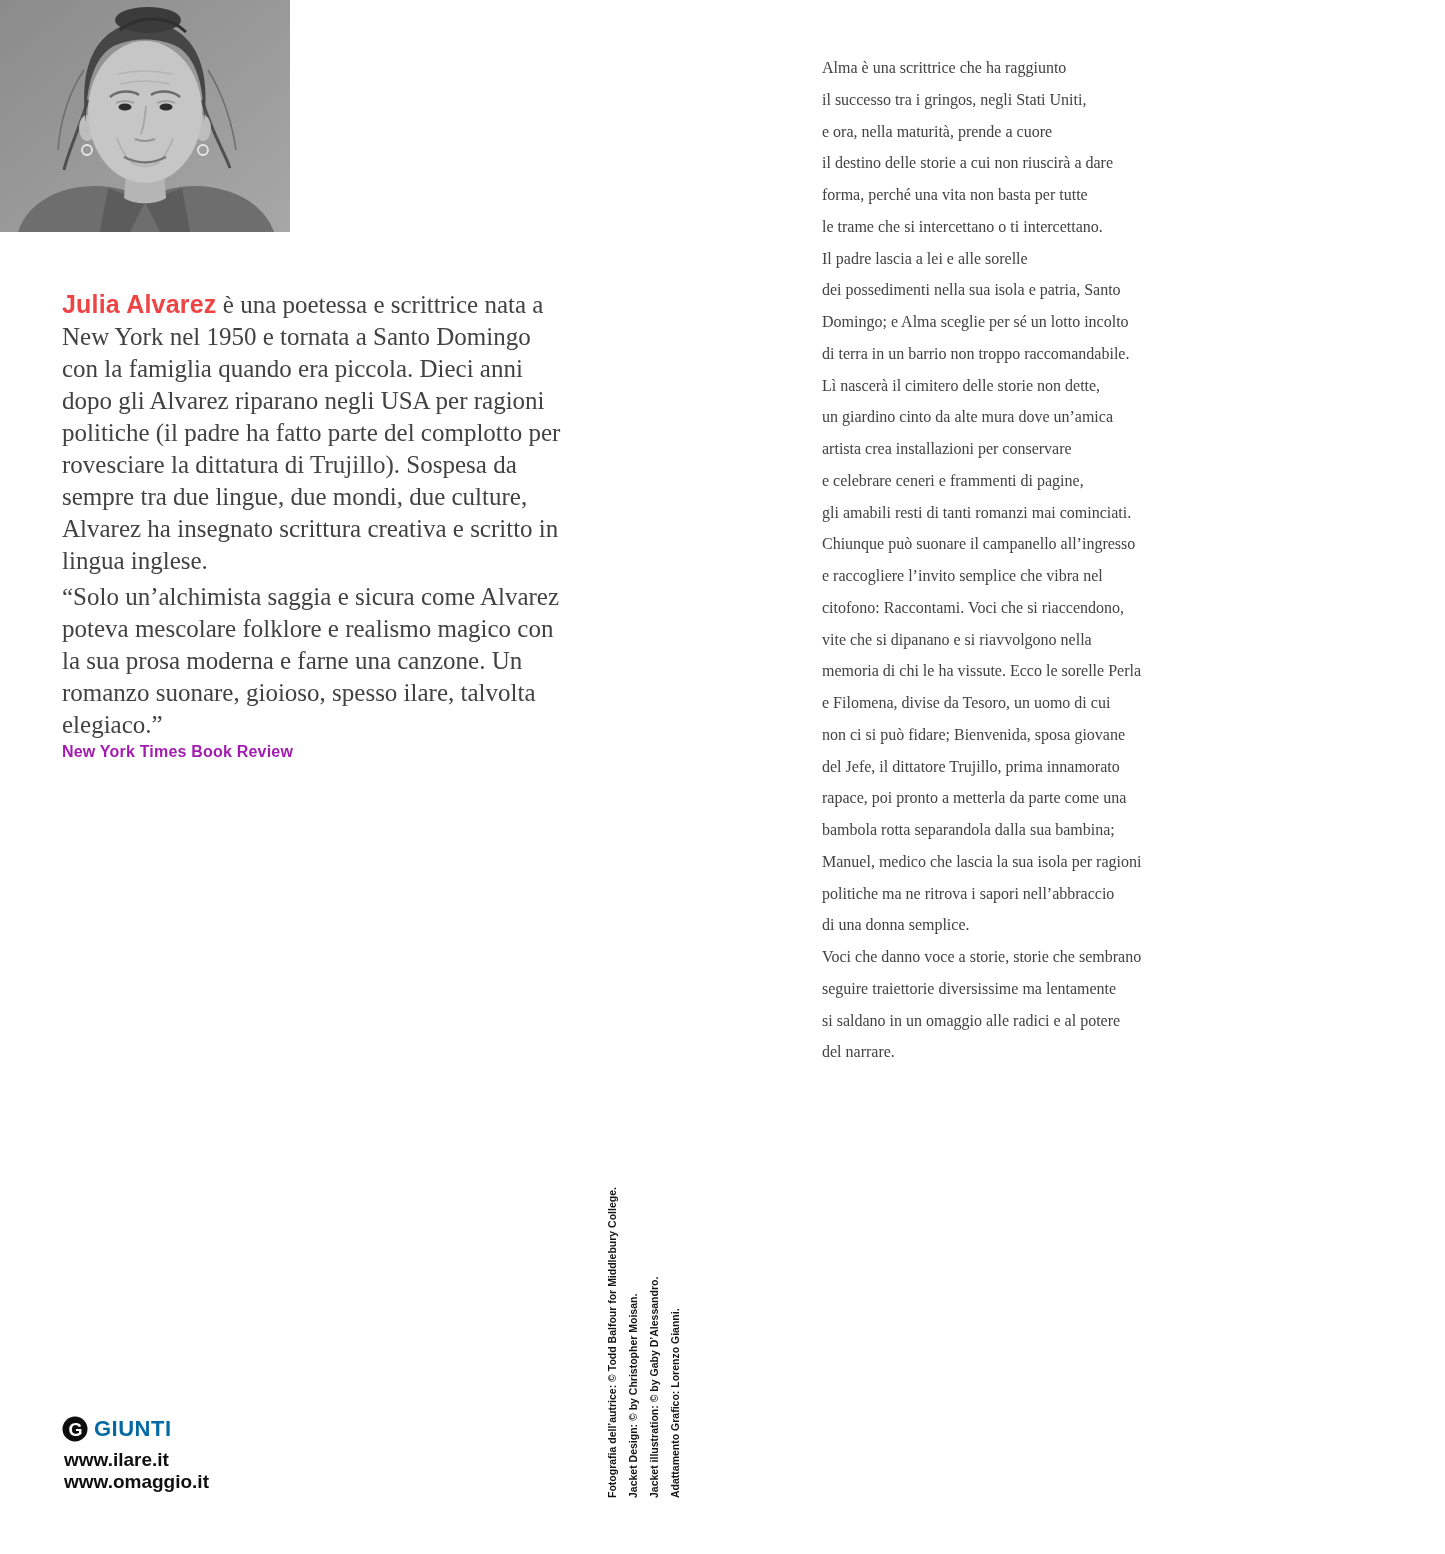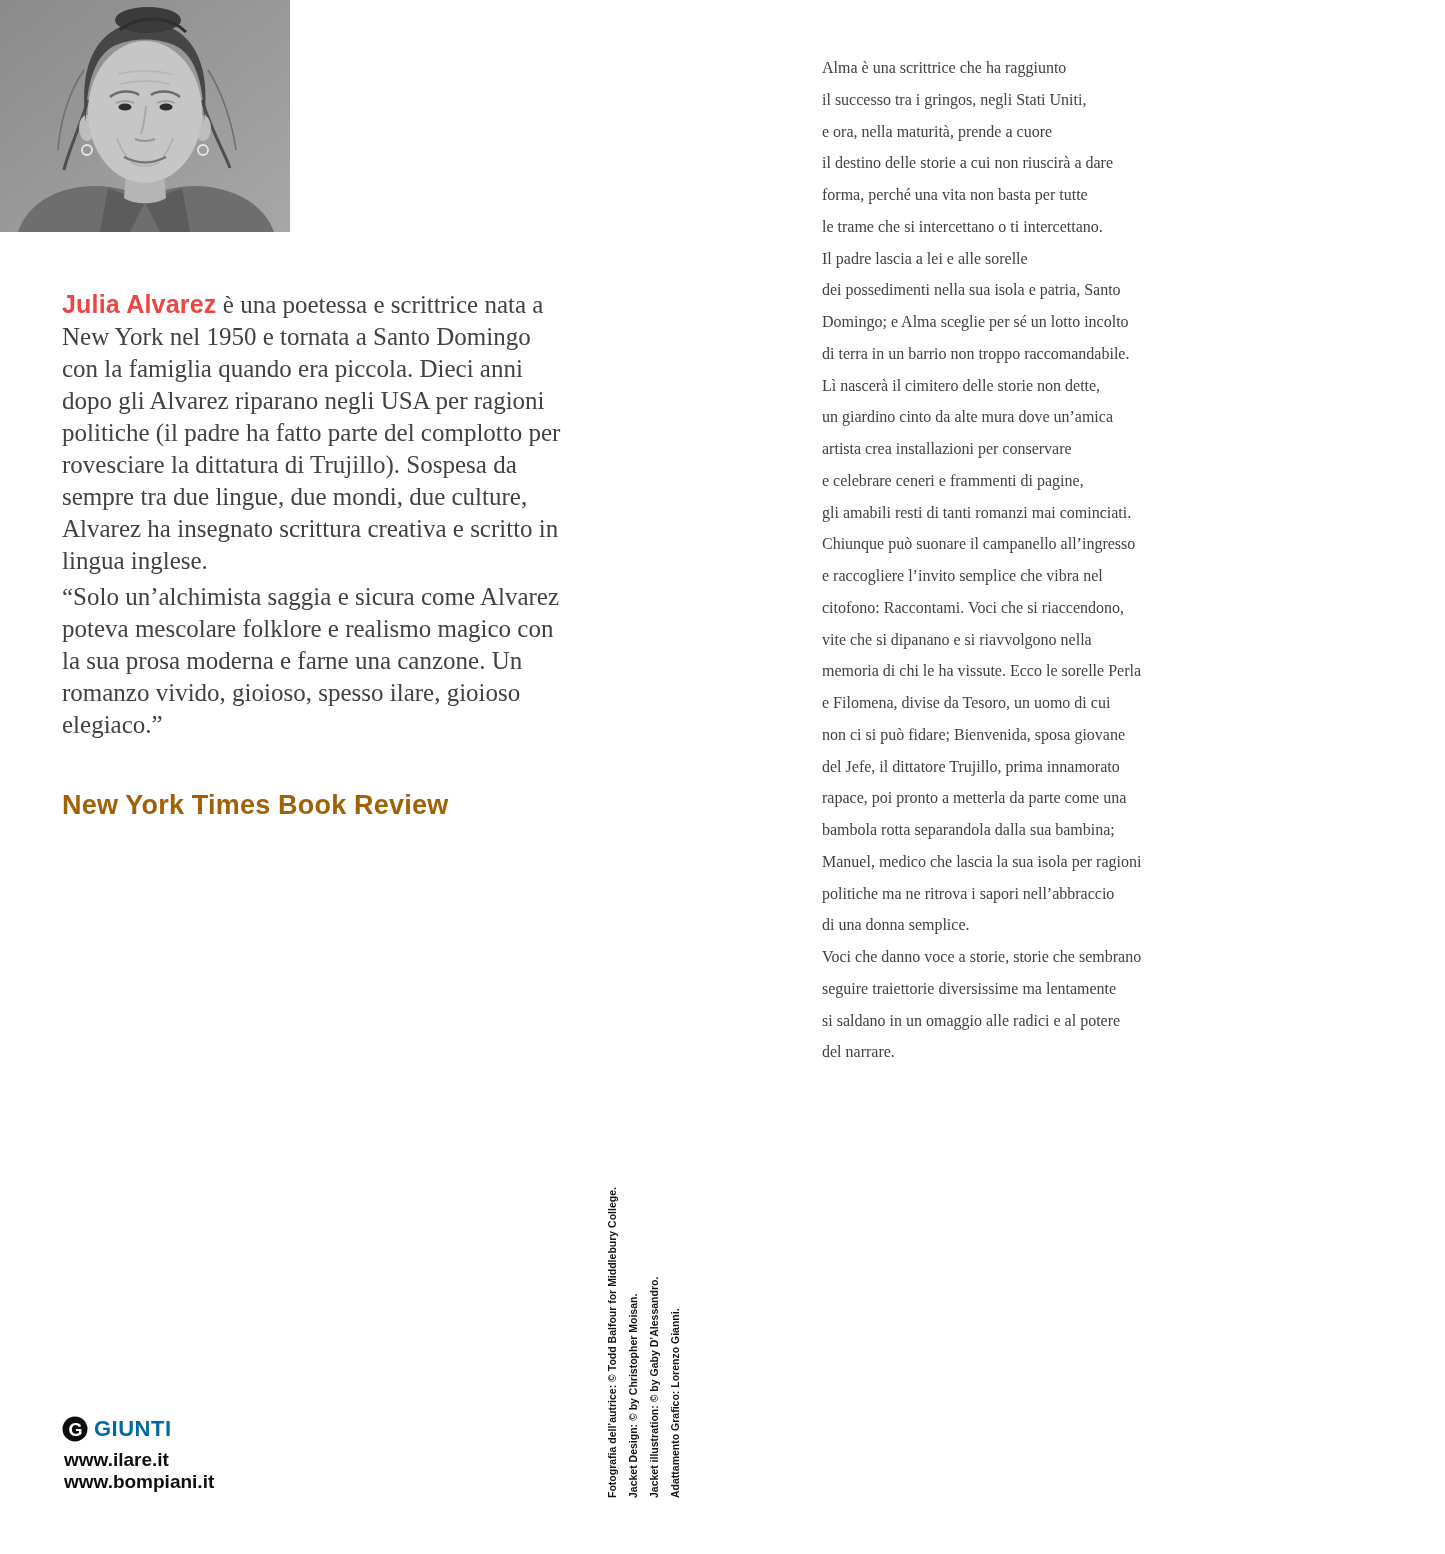--- a/index.html
+++ b/index.html
@@ -46,24 +46,23 @@
     font-size: 25px;
     line-height: 32px;
     color: #424242;
     white-space: pre-line;
   }
   .quote-source {
     position: absolute;
     left: 62px; top: 743px;
     font-family: "Liberation Sans", sans-serif;
     font-weight: bold;
-    font-size: 27px;
-    color: #a16207;
+    font-size: 16px;
+    color: #a21caf;
     letter-spacing: 0.2px;
-    margin-top: 47px;
   }
 
   
   .synopsis {
     position: absolute;
     left: 822px; top: 52px;
     width: 610px;
     font-size: 16px;
     line-height: 31.75px;
     color: #424242;
@@ -172,21 +171,21 @@
 dopo gli Alvarez riparano negli USA per ragioni
 politiche (il padre ha fatto parte del complotto per
 rovesciare la dittatura di Trujillo). Sospesa da
 sempre tra due lingue, due mondi, due culture,
 Alvarez ha insegnato scrittura creativa e scritto in
 lingua inglese.</span></p>
 
   <div class="quote">“Solo un’alchimista saggia e sicura come Alvarez
 poteva mescolare folklore e realismo magico con
 la sua prosa moderna e farne una canzone. Un
-romanzo vivido, gioioso, spesso ilare, gioioso
+romanzo suonare, gioioso, spesso ilare, talvolta
 elegiaco.”</div>
   <div class="quote-source">New York Times Book Review</div>
 
   <div class="synopsis">Alma è una scrittrice che ha raggiunto
 il successo tra i gringos, negli Stati Uniti,
 e ora, nella maturità, prende a cuore
 il destino delle storie a cui non riuscirà a dare
 forma, perché una vita non basta per tutte
 le trame che si intercettano o ti intercettano.
 Il padre lascia a lei e alle sorelle
@@ -226,16 +225,16 @@
   <div class="publisher-logo">
     <svg width="26" height="26" viewBox="0 0 26 26" aria-hidden="true">
       <circle cx="13" cy="13" r="12.5" fill="#0d0d0d"></circle>
       <text x="13.5" y="19.5" text-anchor="middle" font-family="Liberation Sans, sans-serif" font-size="18" font-weight="bold" fill="#ffffff">G</text>
     </svg>
     <span class="logo-text">GIUNTI</span>
   </div>
 
   <div class="urls">
     <div>www.ilare.it</div>
-    <div>www.bompiani.it</div>
+    <div>www.omaggio.it</div>
   </div>
 
 </div>
 
 </body></html>

